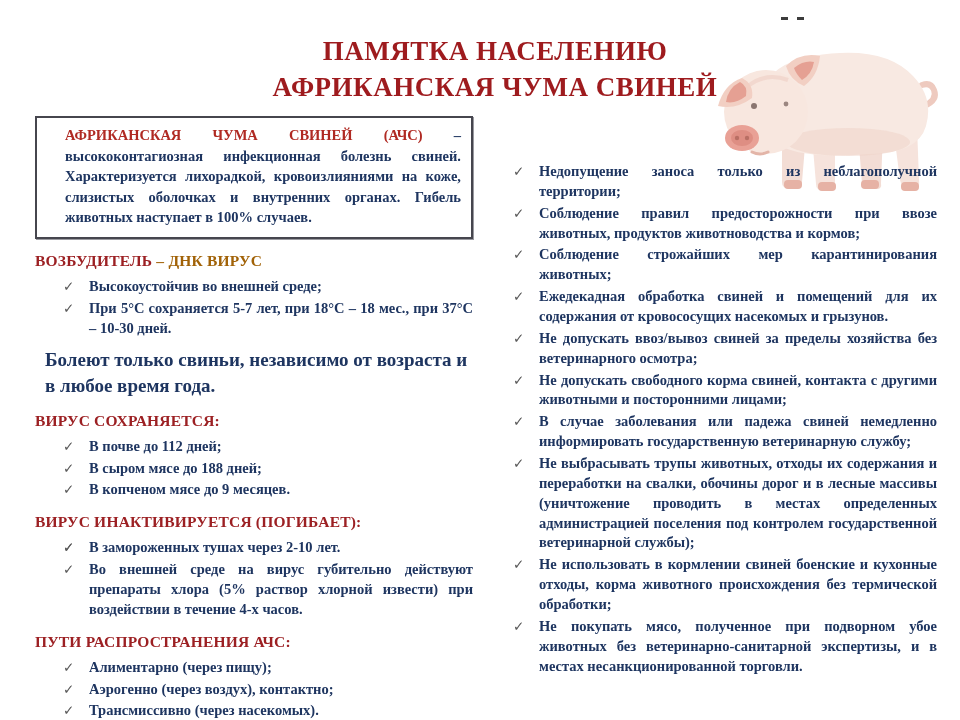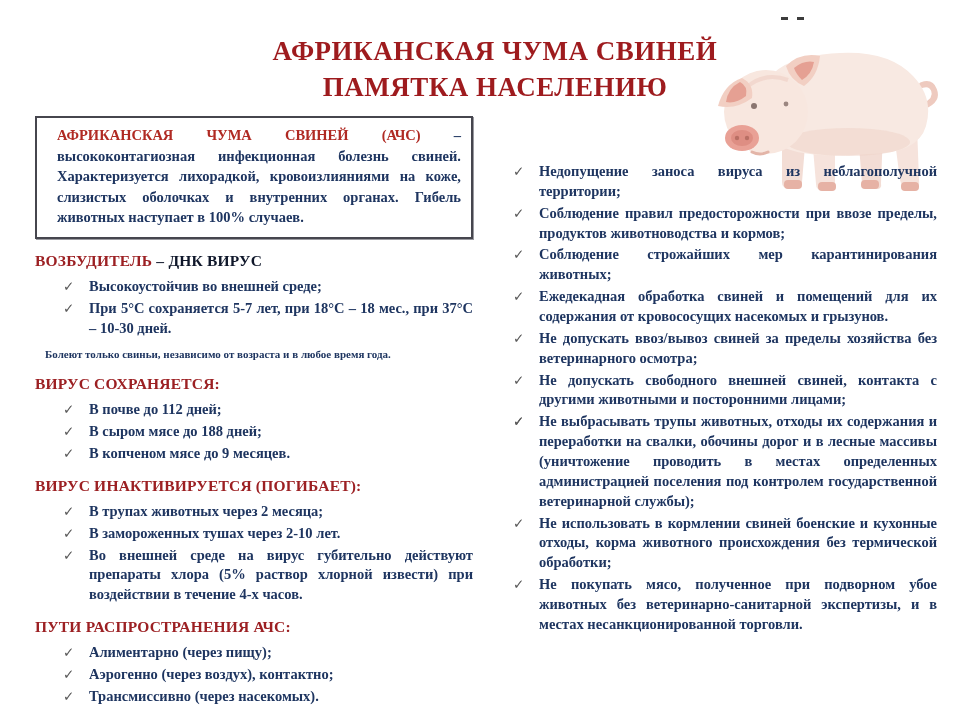--- a/index.html
+++ b/index.html
@@ -21,61 +21,61 @@
   }
   .corner-marks i { display:block; width:7px; height:3px; background:#3c3c3c; }
 
   .pig-wrap { position:absolute; top:14px; left:708px; width:244px; height:186px; }
 
   .left-col  { position:absolute; top:116px; left:35px;  width:438px; }
   .right-col { position:absolute; top:160px; left:485px; width:452px; }
 
   .intro-box {
     border:2px solid #46464e;
-    padding:7px 10px 9px 20px;
+    padding:7px 10px 9px 28px;
     font-size:14.5px; line-height:1.42; text-align:justify;
     color:#1e3560;
     box-shadow:1px 1px 0 #9a9aa0;
   }
   .intro-box .lead { color:#b02a23; }
 
   h3.section {
     margin:13px 0 7px 0; padding:0;
     font-size:15.5px; letter-spacing:0.2px;
     color:#9c2023;
   }
-  h3.section .blue-part { color:#0f172a; }
+  h3.section .blue-part { color:#a16207; }
 
   ul.checks { list-style:none; margin:0 0 0 28px; padding:0; }
   ul.checks li {
     position:relative; padding-left:26px; margin:2px 0;
     color:#1e3560; font-size:14.5px; line-height:1.37;
     text-align:justify;
   }
   ul.checks .chk {
     position:absolute; left:0; top:0;
     color:#5b5b5b; font-family:"DejaVu Sans", sans-serif;
     font-size:13.5px;
   }
   .note {
     margin:9px 0 0 10px;
-    color:#1e3560; font-size:11px; line-height:1.35;
+    color:#1e3560; font-size:19px; line-height:1.35;
   }
 </style>
 </head>
 <body>
 
 <div class="corner-marks">
     <i></i>
     <i></i>
   </div>
 
 <div class="page-title">
+  <div>ПАМЯТКА НАСЕЛЕНИЮ</div>
   <div>АФРИКАНСКАЯ ЧУМА СВИНЕЙ</div>
-  <div>ПАМЯТКА НАСЕЛЕНИЮ</div>
 </div>
 
 <div class="pig-wrap">
   <svg width="244" height="186" viewBox="0 0 244 186" xmlns="http://www.w3.org/2000/svg">
 
     <path d="M150 118 l4 52 q1 5 7 5 l8 0 q5 0 4-6 l2-51 z" fill="#f3ddd5"></path>
     <path d="M185 112 l7 54 q1 6 7 6 l8 0 q5 0 4-6 l-2-54 z" fill="#f6e3dc"></path>
     <rect x="153" y="166" width="18" height="9" rx="4" fill="#e6b2a5"></rect>
     <rect x="193" y="168" width="18" height="9" rx="4" fill="#e6b2a5"></rect>
 
@@ -127,45 +127,45 @@
 
   <h3 class="section">ВИРУС СОХРАНЯЕТСЯ:</h3>
   <ul class="checks">
     <li><span class="chk">✓</span><span>В почве до 112 дней;</span></li>
     <li><span class="chk">✓</span><span>В сыром мясе до 188 дней;</span></li>
     <li><span class="chk">✓</span><span>В копченом мясе до 9 месяцев.</span></li>
   </ul>
 
   <h3 class="section">ВИРУС ИНАКТИВИРУЕТСЯ  (ПОГИБАЕТ):</h3>
   <ul class="checks">
-    <li><span class="chk">✓</span><span>В трупах животных через 2 месяца;</span></li>
+    <li><span class="chk">✓</span></li>
     <li><span class="chk">✓</span><span>В замороженных тушах через 2-10 лет.</span></li>
     <li><span class="chk">✓</span><span>Во внешней среде на вирус губительно действуют препараты хлора (5% раствор хлорной извести) при воздействии в течение 4-х часов.</span></li>
   </ul>
 
   <h3 class="section">ПУТИ РАСПРОСТРАНЕНИЯ  АЧС:</h3>
   <ul class="checks">
     <li><span class="chk">✓</span><span>Алиментарно (через пищу);</span></li>
     <li><span class="chk">✓</span><span>Аэрогенно (через воздух), контактно;</span></li>
     <li><span class="chk">✓</span><span>Трансмиссивно (через насекомых).</span></li>
 
   </ul>
 </div>
 
 <div class="right-col">
 
   <ul class="checks">
-    <li><span class="chk">✓</span><span>Недопущение заноса вируса из неблагополучной территории;</span></li>
-    <li><span class="chk">✓</span><span>Соблюдение правил предосторожности при ввозе пределы, продуктов животноводства и кормов;</span></li>
+    <li><span class="chk">✓</span><span>Недопущение заноса только из неблагополучной территории;</span></li>
+    <li><span class="chk">✓</span><span>Соблюдение правил предосторожности при ввозе животных, продуктов животноводства и кормов;</span></li>
     <li><span class="chk">✓</span><span>Соблюдение строжайших мер карантинирования животных;</span></li>
     <li><span class="chk">✓</span><span>Ежедекадная обработка свиней и помещений для их содержания от кровососущих насекомых и грызунов.</span></li>
   </ul>
 
   <ul class="checks">
     <li><span class="chk">✓</span><span>Не допускать ввоз/вывоз свиней за пределы хозяйства без ветеринарного осмотра;</span></li>
-    <li><span class="chk">✓</span><span>Не допускать свободного внешней свиней, контакта с другими животными и посторонними лицами;</span></li>
-    <li><span class="chk">✓</span></li>
+    <li><span class="chk">✓</span><span>Не допускать свободного корма свиней, контакта с другими животными и посторонними лицами;</span></li>
+    <li><span class="chk">✓</span><span>В случае заболевания или падежа свиней немедленно информировать государственную ветеринарную службу;</span></li>
     <li><span class="chk">✓</span><span>Не выбрасывать трупы животных, отходы их содержания и переработки на свалки, обочины дорог и в лесные массивы (уничтожение проводить в местах определенных администрацией поселения под контролем государственной ветеринарной службы);</span></li>
     <li><span class="chk">✓</span><span>Не использовать в кормлении свиней боенские и кухонные отходы, корма животного происхождения без термической обработки;</span></li>
     <li><span class="chk">✓</span><span>Не покупать мясо, полученное при подворном убое животных без ветеринарно-санитарной экспертизы, и в местах несанкционированной торговли.</span></li>
   </ul>
 
 </div>
 
 </body></html>

